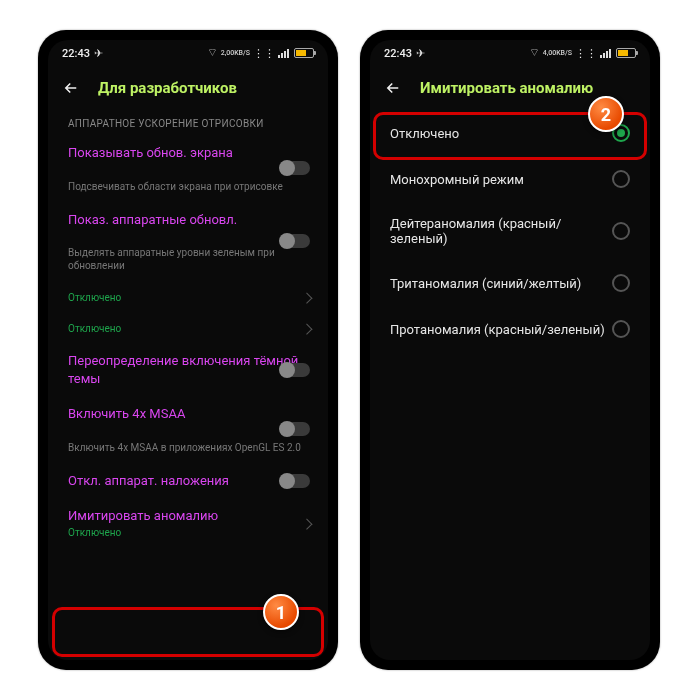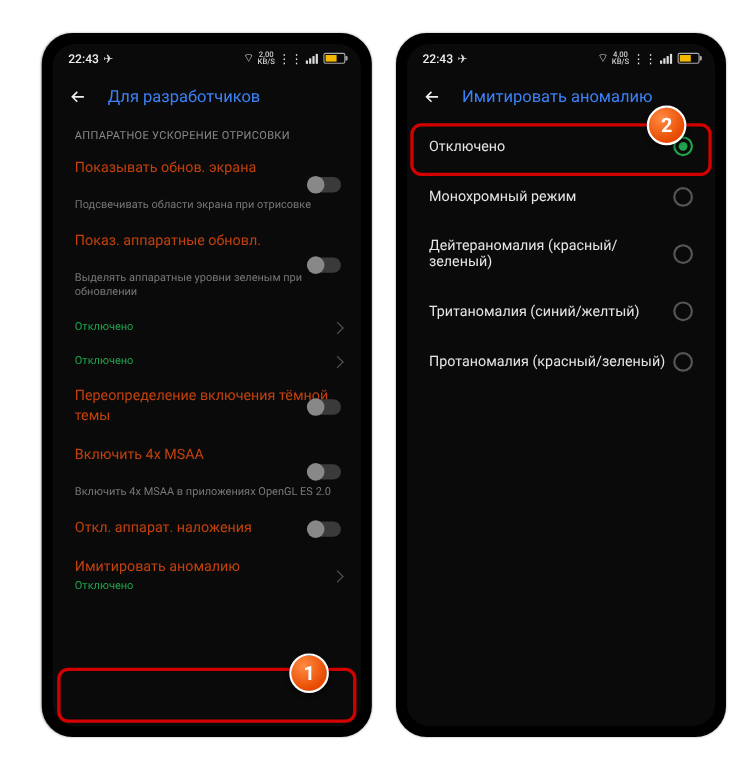--- a/index.html
+++ b/index.html
@@ -4,28 +4,28 @@
 <style>
 *{box-sizing:border-box;margin:0;padding:0;font-family:Roboto,-apple-system,Helvetica,Arial,sans-serif}
 body{background:#fff;width:680px;height:700px;position:relative}
 .phone{position:absolute;width:300px;height:640px;background:#000;border-radius:28px;padding:10px;box-shadow:0 0 2px rgba(0,0,0,.4)}
 .phone.left{left:38px;top:30px}
 .phone.right{left:360px;top:30px}
 .screen{width:100%;height:100%;background:#0a0a0a;border-radius:20px;overflow:hidden;color:#e8e8e8;position:relative}
 .status-bar{height:26px;display:flex;align-items:center;justify-content:space-between;padding:0 14px;font-size:11px;font-weight:500;color:#eee}
 .status-left{display:flex;align-items:flex-start;gap:4px}
 .status-right{display:flex;align-items:center;gap:3px;font-size:9px}
-.status-right .kbs{display:flex;flex-direction:column;align-items:center;line-height:.9;font-size:7px;color:#ccc}
+.status-right .kbs{display:flex;flex-direction:row;align-items:center;line-height:.9;font-size:7px;color:#ccc}
 .app-bar{height:44px;display:flex;align-items:center;padding:0 14px;gap:18px}
 .back-arrow{width:18px;height:18px}
-.app-title{font-size:15px;font-weight:400;color:#3b82f6}
+.app-title{font-size:15px;font-weight:700;color:#bef264}
 .section-header{font-size:10px;letter-spacing:.3px;color:#888;padding:8px 20px 6px}
 .content{overflow:hidden}
 .settings-item{padding:9px 20px 9px 20px;position:relative}
-.item-title{font-size:13px;color:#c2410c;line-height:1.35}
+.item-title{font-size:13px;color:#d946ef;line-height:1.35}
 .item-sub{font-size:10px;color:#777;line-height:1.3;margin-top:18px}
 .item-status{font-size:10px;color:#1ea54c;margin-top:2px}
 .toggle{position:absolute;right:18px;top:50%;transform:translateY(-50%);width:30px;height:14px;background:#3a3a3a;border-radius:8px}
 .toggle::after{content:"";position:absolute;width:16px;height:16px;border-radius:50%;background:#888;left:-1px;top:-1px}
 .chevron{position:absolute;right:20px;top:50%;transform:translateY(-50%);width:8px;height:8px;border-top:1.5px solid #555;border-right:1.5px solid #555;rotate:45deg}
 .opt-item{display:flex;align-items:center;justify-content:space-between;padding:14px 20px;font-size:13px;color:#e6e6e6}
 .radio{width:18px;height:18px;border:2px solid #555;border-radius:50%;position:relative;flex-shrink:0}
 .radio.checked{border-color:#1ea54c}
 .radio.checked::after{content:"";position:absolute;inset:3px;background:#1ea54c;border-radius:50%}
 .highlight-box{position:absolute;border:3px solid #d40000;border-radius:10px;pointer-events:none}

